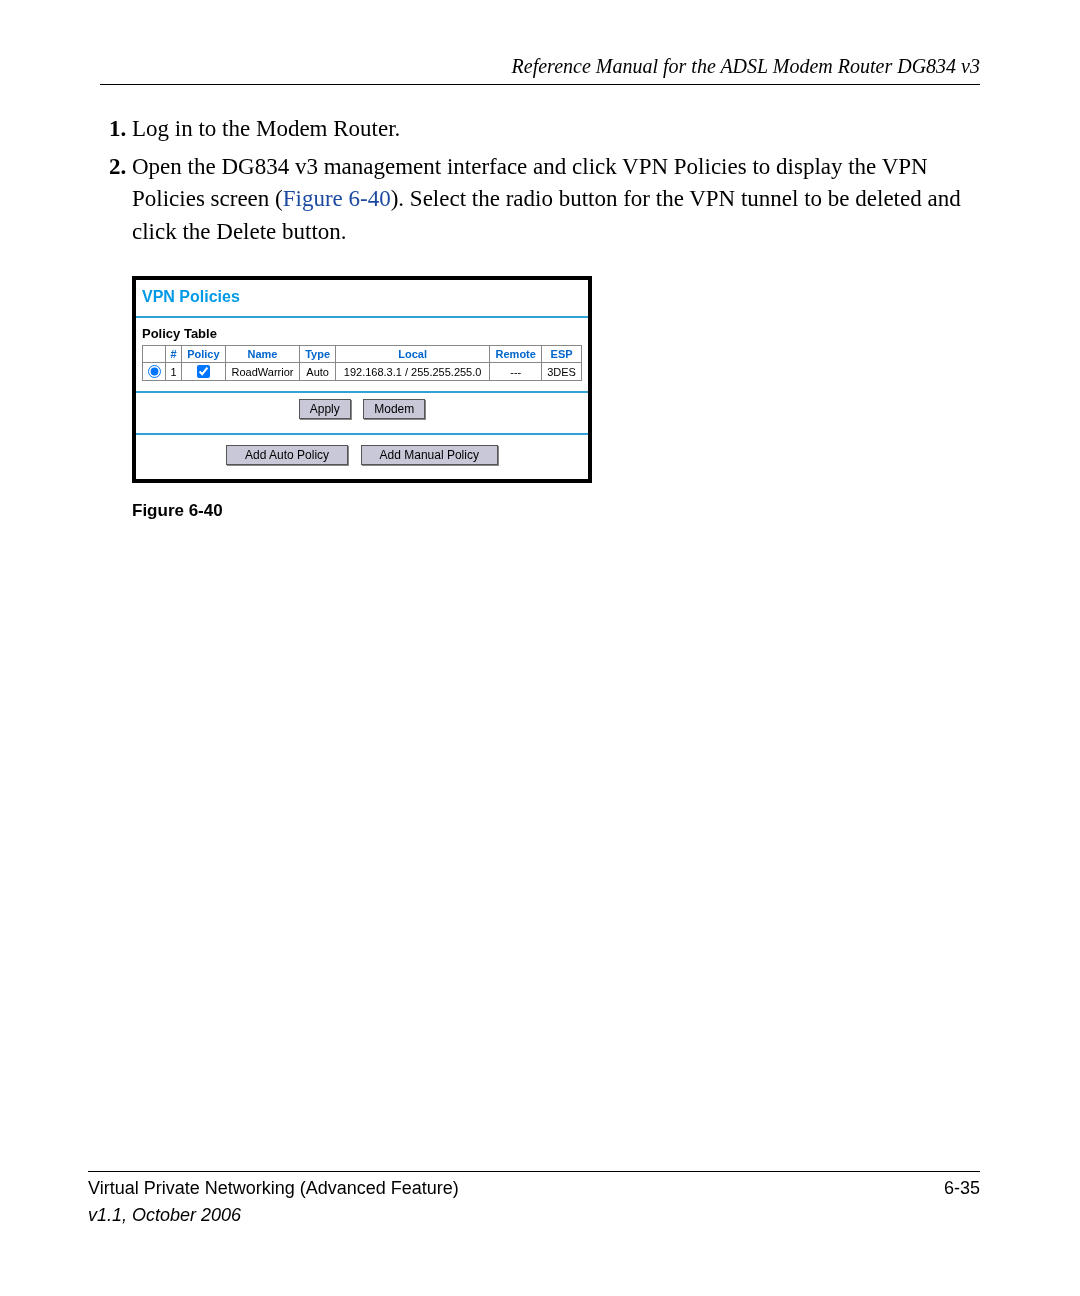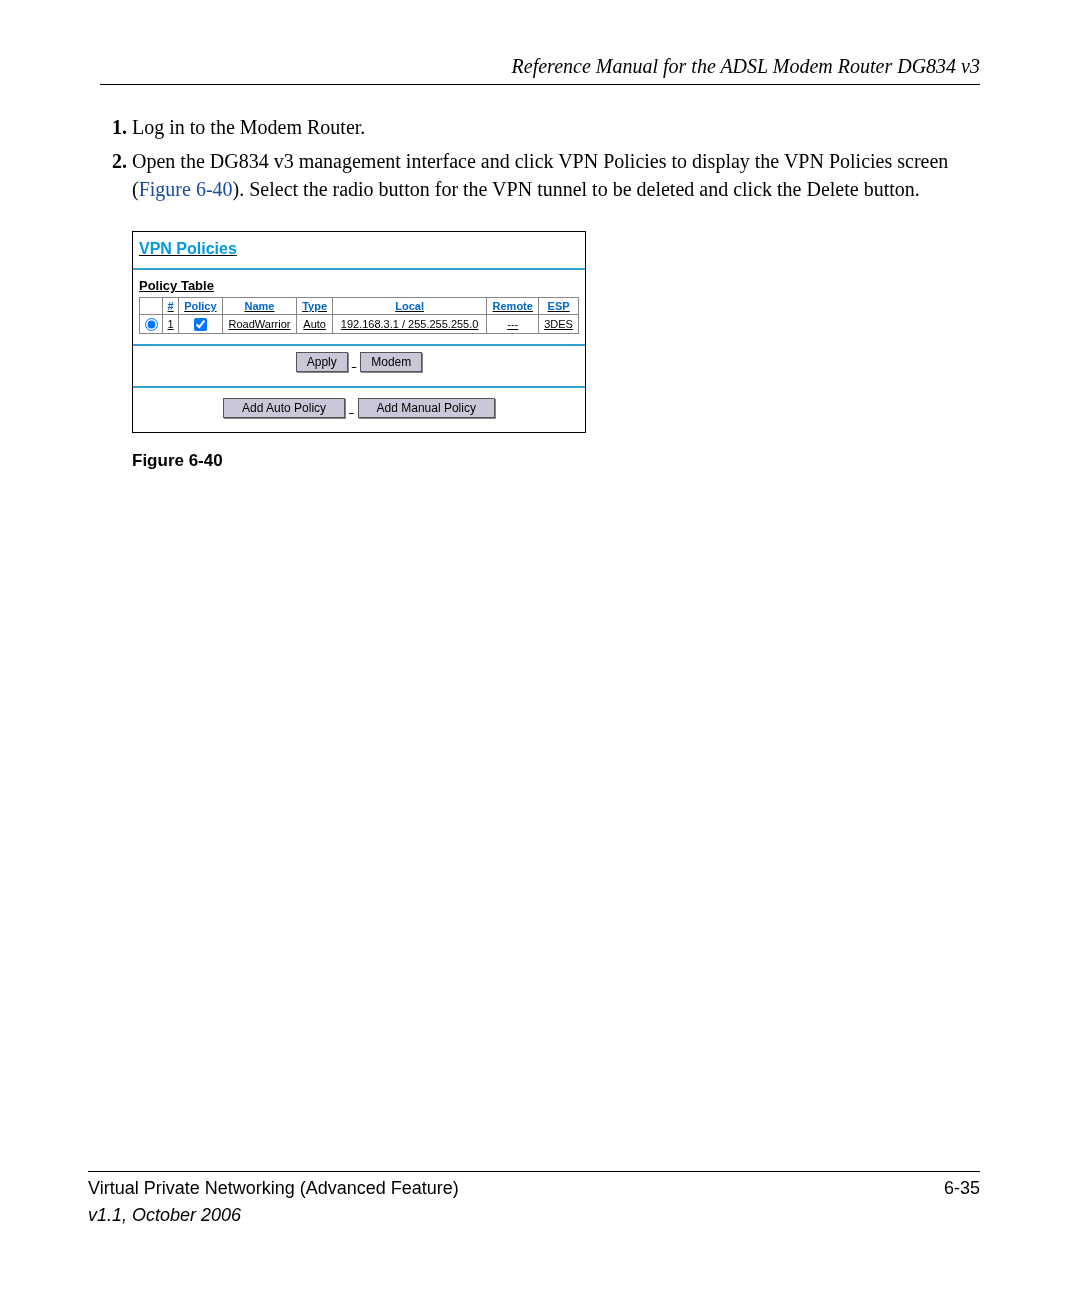--- a/index.html
+++ b/index.html
@@ -23,42 +23,41 @@
     font-size: 20px;
     text-align: right;
     margin-bottom: 6px;
   }
   .hr-top {
     border: none;
     border-top: 1.5px solid #000;
     margin: 0 0 28px 0;
   }
   ol.steps {
-    font-size: 20px;
+    font-size: 23px;
     line-height: 1.4;
     padding-left: 32px;
     margin: 0;
   }
   ol.steps li {
     margin-bottom: 6px;
     font-family: "Times New Roman", Times, serif;
   }
   ol.steps li::marker {
     font-weight: bold;
   }
   .fig-ref {
     color: #1b4aa0;
   }
   .screenshot {
     margin: 28px 0 10px 32px;
-    border: 1px solid #000000;
+    border: 4px solid #000000;
     width: 452px;
     background: #fff;
     font-family: Arial, Helvetica, sans-serif;
-    text-decoration: underline;
   }
   .vpn-title {
     color: #0099e6;
     font-weight: bold;
     font-size: 16px;
     padding: 8px 6px 4px 6px;
   }
   .hr-blue {
     border: none;
     border-top: 2px solid #31a2d6;

